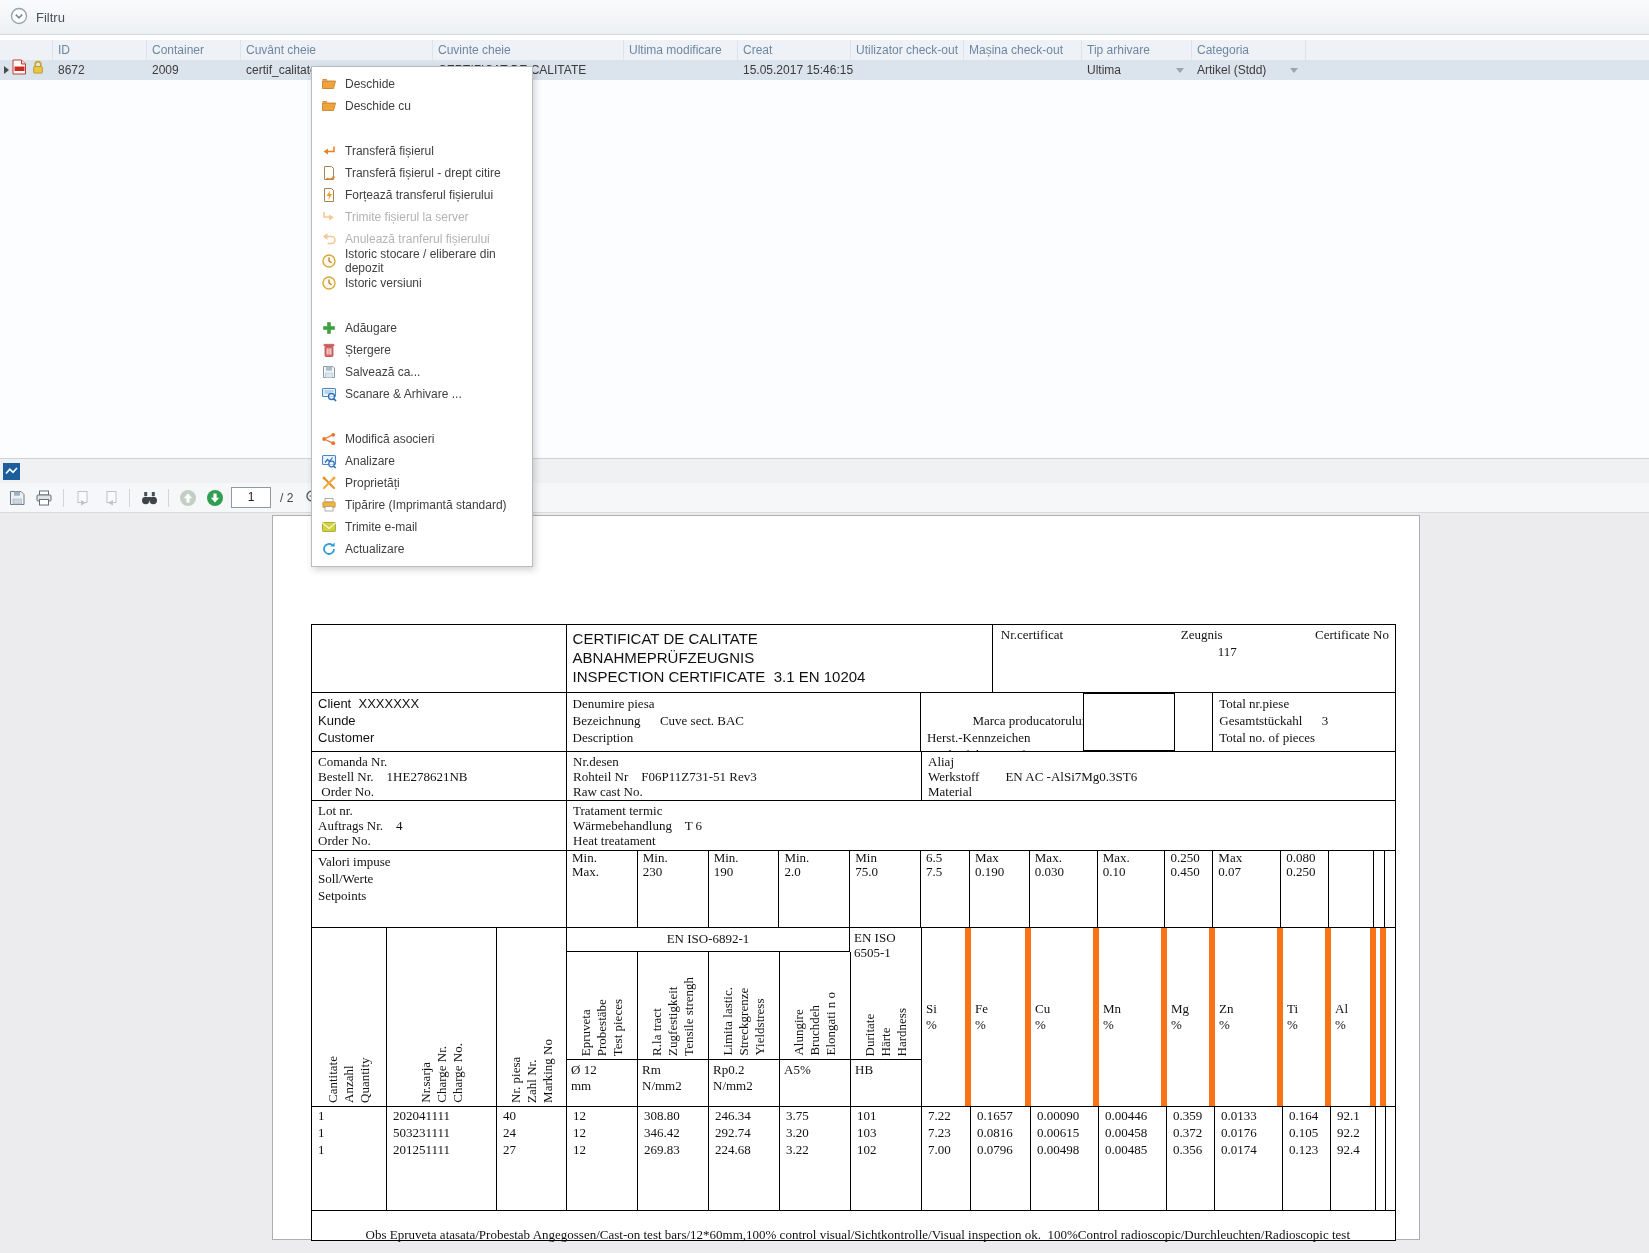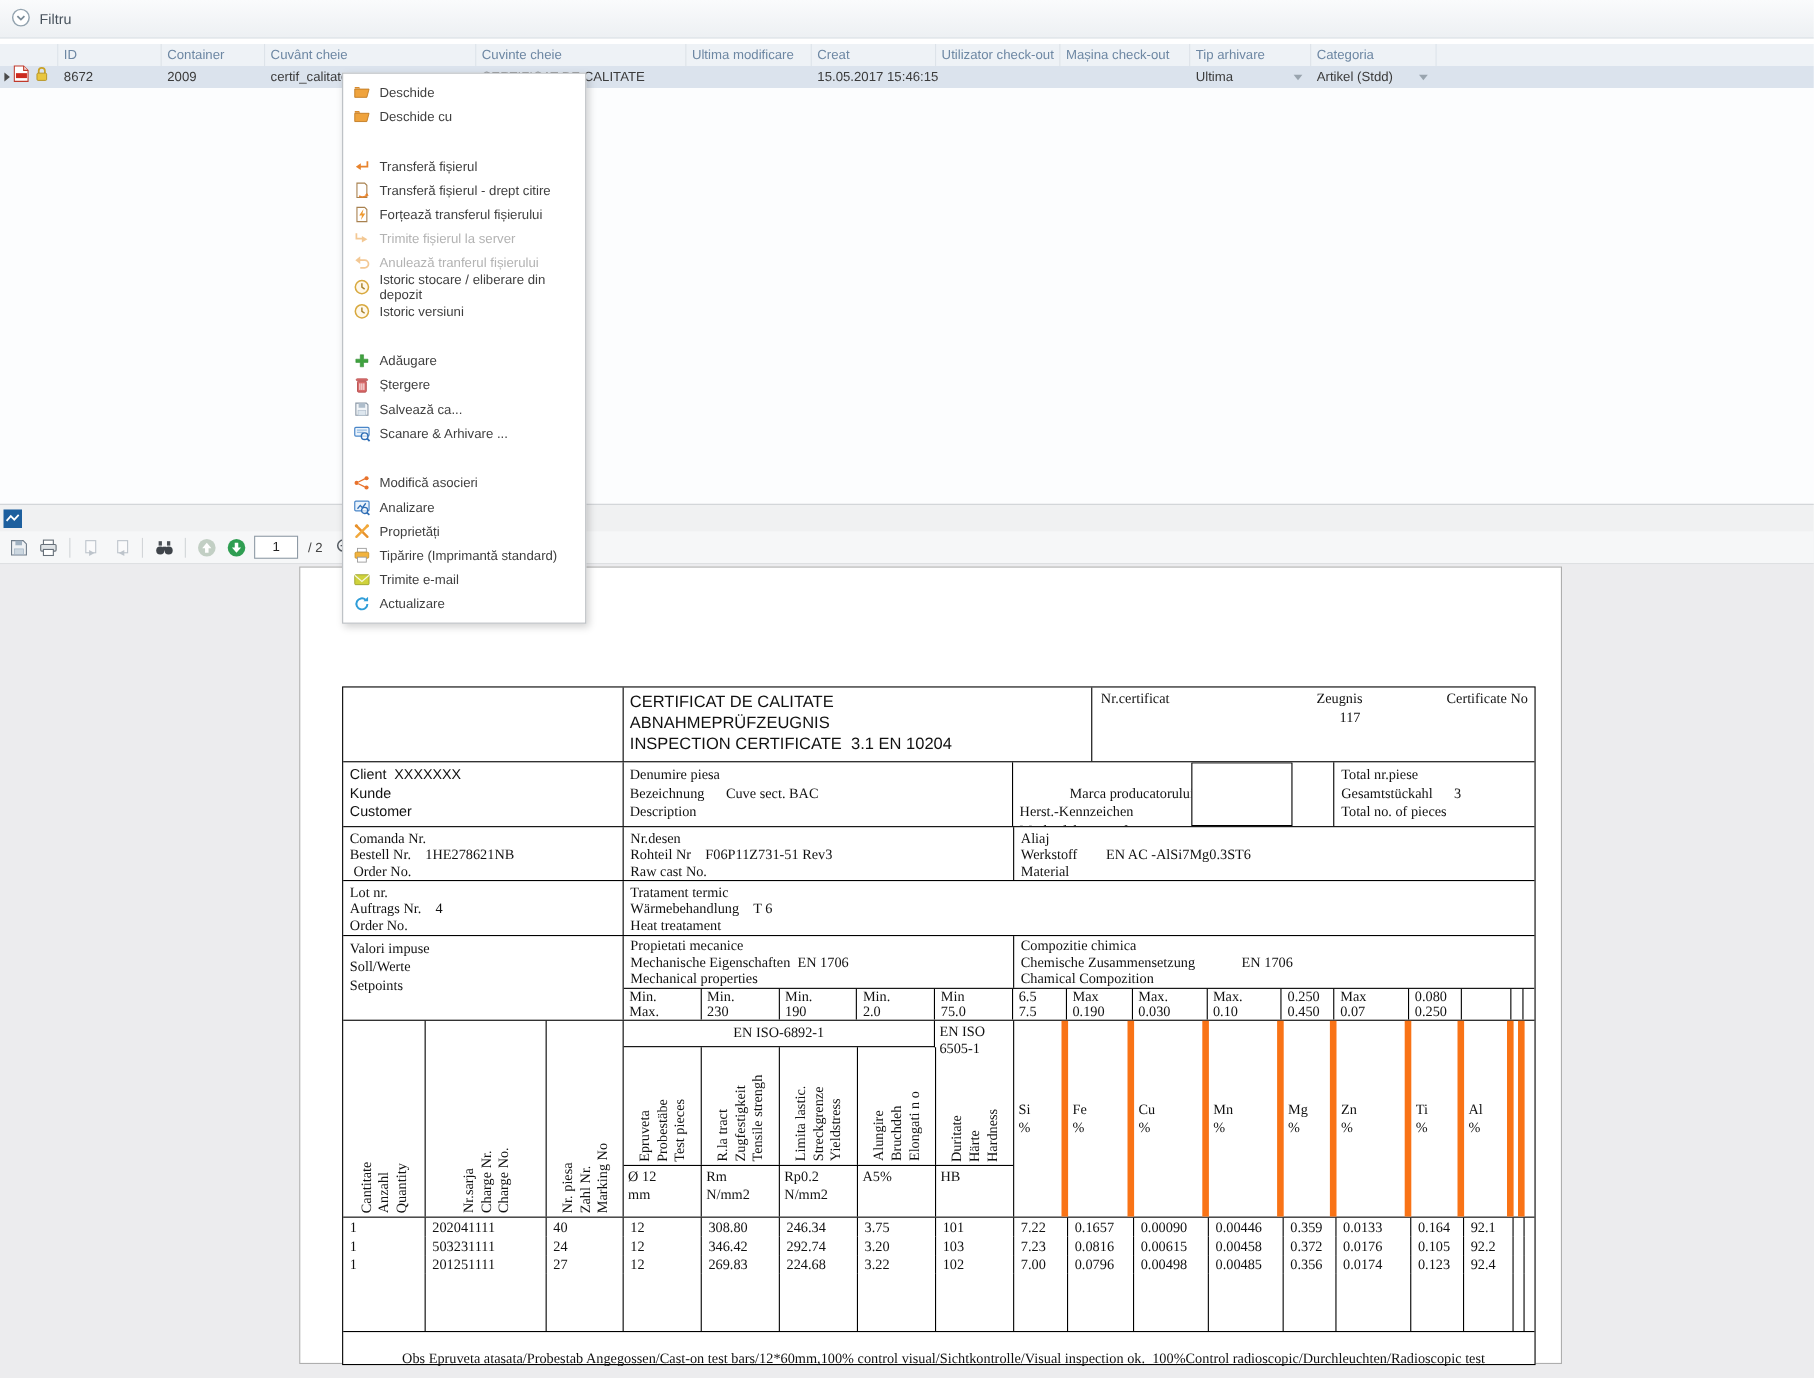--- a/index.html
+++ b/index.html
@@ -287,21 +287,21 @@
         <div class="cert">
 
           <div class="crow r-title">
             <div class="ccell t-left"></div>
             <div class="ccell t-title">CERTIFICAT DE CALITATE
 ABNAHMEPRÜFZEUGNIS
 INSPECTION CERTIFICATE  3.1 EN 10204</div>
             <div class="ccell t-pag">
               <div class="pr2">
                 <span class="pabs" style="left:8px;top:2px">Nr.certificat</span>
-                <span class="pabs" style="left:204px;top:2px">Zeugnis</span>
+                <span class="pabs" style="left:188px;top:2px">Zeugnis</span>
                 <span class="pabs" style="right:6px;top:2px;left:auto">Certificate No</span>
                 <span class="pabs" style="left:225px;top:19px">117</span>
               </div>
             </div>
           </div>
 
           <div class="crow r-client">
             <div class="ccell c-client">Client  XXXXXXX
 Kunde
 Customer</div>
@@ -338,28 +338,20 @@
             <div class="ccell l-right">Tratament termic
 Wärmebehandlung    T 6
 Heat treatament</div>
           </div>
 
           <div class="crow r-val">
             <div class="ccell v-left" style="line-height:17px">Valori impuse
 Soll/Werte
 Setpoints</div>
             <div class="ccell v-right">
-              <div class="v-top">
-                <div class="v-mech">Propietati mecanice
-Mechanische Eigenschaften  EN 1706
-Mechanical properties</div>
-                <div class="v-chem">Compozitie chimica
-Chemische Zusammensetzung             EN 1706
-Chamical Compozition</div>
-              </div>
               <div class="v-sub">
                 
               <div class="spc">Min.
 Max.</div><div class="spc">Min.
 230</div><div class="spc">Min.
 190</div><div class="spc">Min.
 2.0</div><div class="spc">Min
 75.0</div><div class="spc">6.5
 7.5</div><div class="spc">Max
 0.190</div><div class="spc">Max.

